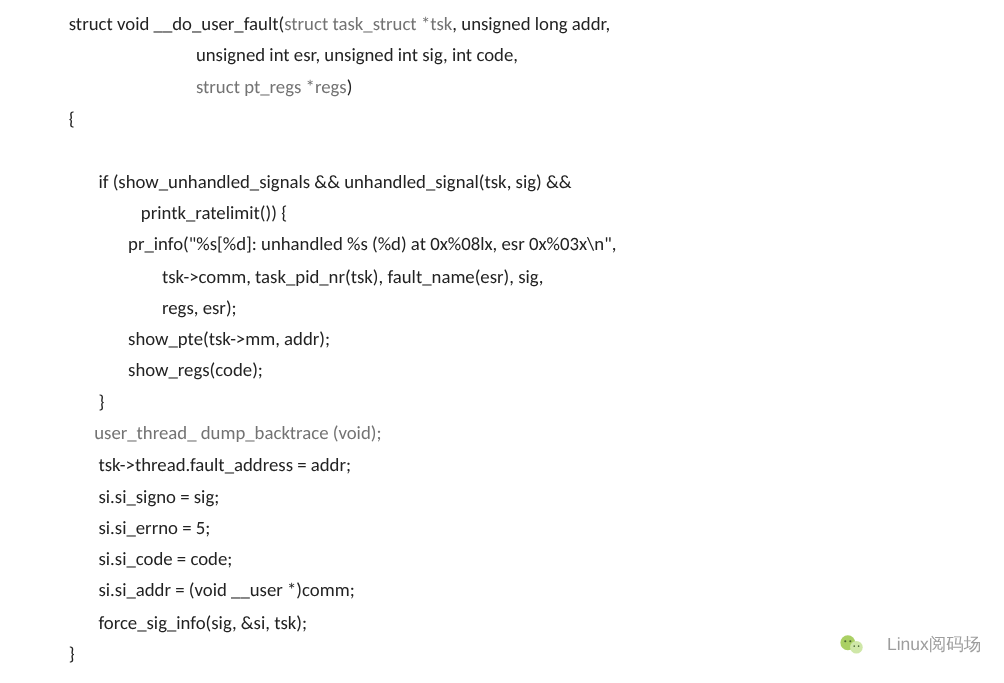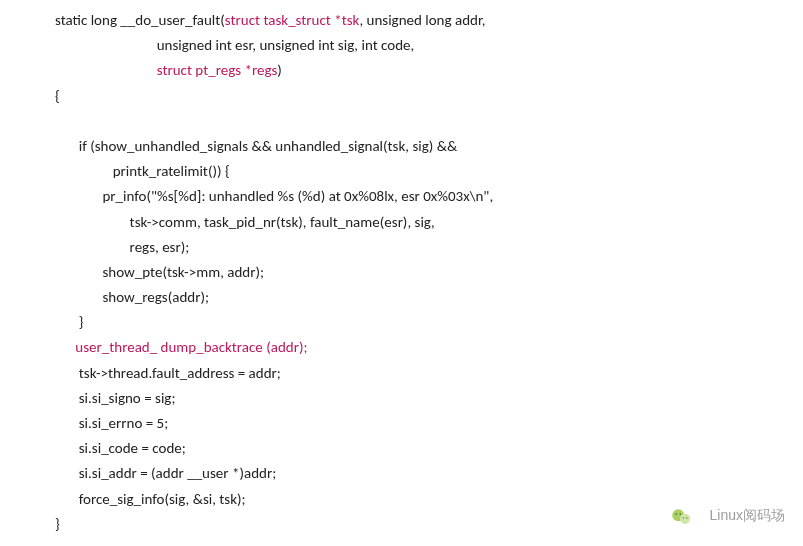--- a/index.html
+++ b/index.html
@@ -15,27 +15,27 @@
     position: relative;
     overflow: hidden;
   }
   .code-block {
     position: absolute;
     left: 55px;
     top: 8px;
     right: 20px;
     white-space: pre;
   }
-  .red { color: #be185d; }
+  .red { color: #737373; }
   .watermark {
     position: absolute;
     right: 18px;
     bottom: 18px;
     display: flex;
-    align-items: flex-end;
+    align-items: center;
     gap: 18px;
     opacity: 0.85;
   }
   .wm-icon {
     width: 22px;
     height: 22px;
     display: inline-flex;
     align-items: center;
     justify-content: center;
   }
@@ -43,39 +43,39 @@
   .wm-text {
     font-family: "Microsoft YaHei", Arial, sans-serif;
     font-size: 14px;
     color: #8d8d8d;
     font-weight: 500;
   }
 </style>
 </head>
 <body>
 
-<div class="code-block"><span>static long __do_user_fault(</span><span class="red">struct task_struct *tsk</span><span>, unsigned long addr,</span>
+<div class="code-block"><span>struct void __do_user_fault(</span><span class="red">struct task_struct *tsk</span><span>, unsigned long addr,</span>
 <span>                              unsigned int esr, unsigned int sig, int code,</span>
 <span>                              </span><span class="red">struct pt_regs *regs</span><span>)</span>
 <span>{</span>
 <span></span>
 <span>       if (show_unhandled_signals &amp;&amp; unhandled_signal(tsk, sig) &amp;&amp;</span>
 <span>                 printk_ratelimit()) {</span>
 <span>              pr_info("%s[%d]: unhandled %s (%d) at 0x%08lx, esr 0x%03x\n",</span>
 <span>                      tsk-&gt;comm, task_pid_nr(tsk), fault_name(esr), sig,</span>
 <span>                      regs, esr);</span>
 <span>              show_pte(tsk-&gt;mm, addr);</span>
-<span>              show_regs(addr);</span>
+<span>              show_regs(code);</span>
 <span>       }</span>
-<span>      </span><span class="red">user_thread_ dump_backtrace (addr);</span>
+<span>      </span><span class="red">user_thread_ dump_backtrace (void);</span>
 <span>       tsk-&gt;thread.fault_address = addr;</span>
 <span>       si.si_signo = sig;</span>
 <span>       si.si_errno = 5;</span>
 <span>       si.si_code = code;</span>
-<span>       si.si_addr = (addr __user *)addr;</span>
+<span>       si.si_addr = (void __user *)comm;</span>
 <span>       force_sig_info(sig, &amp;si, tsk);</span>
 <span>}</span></div>
 
 <div class="watermark">
   <span class="wm-icon">
     <svg viewBox="0 0 24 24">
       <circle cx="9" cy="10" r="6.5" fill="#9cc84a"></circle>
       <circle cx="16.5" cy="14" r="5.5" fill="#c7e39a"></circle>
       <circle cx="6.8" cy="8.8" r="0.9" fill="#274a0e"></circle>
       <circle cx="11.2" cy="8.8" r="0.9" fill="#274a0e"></circle>

